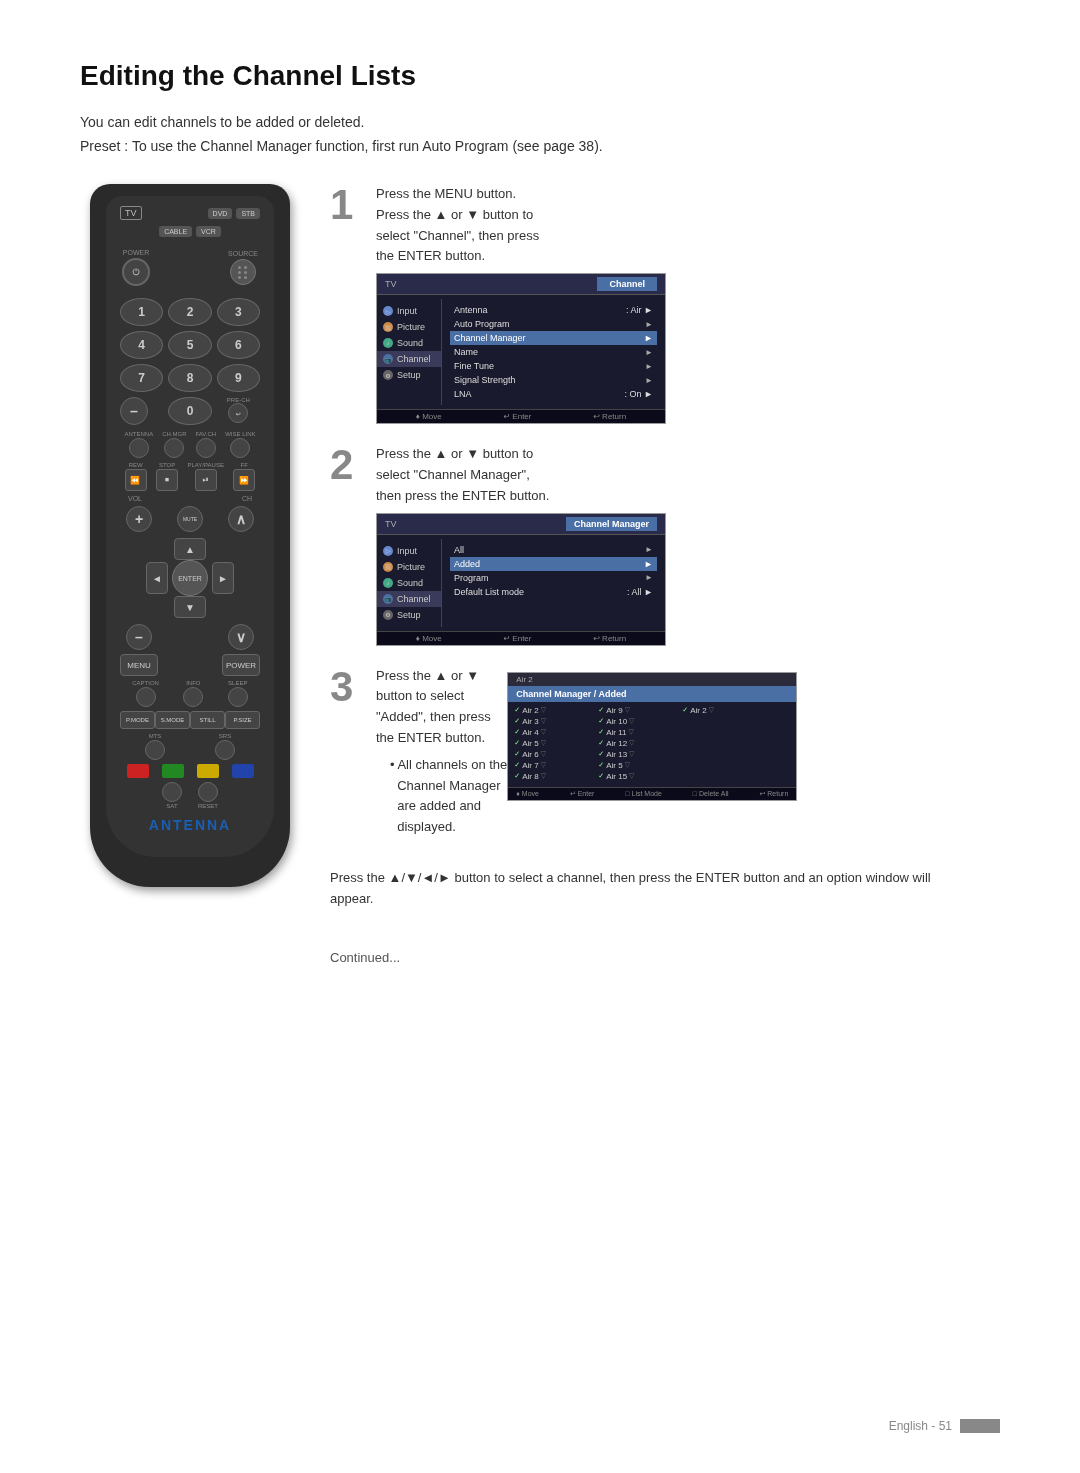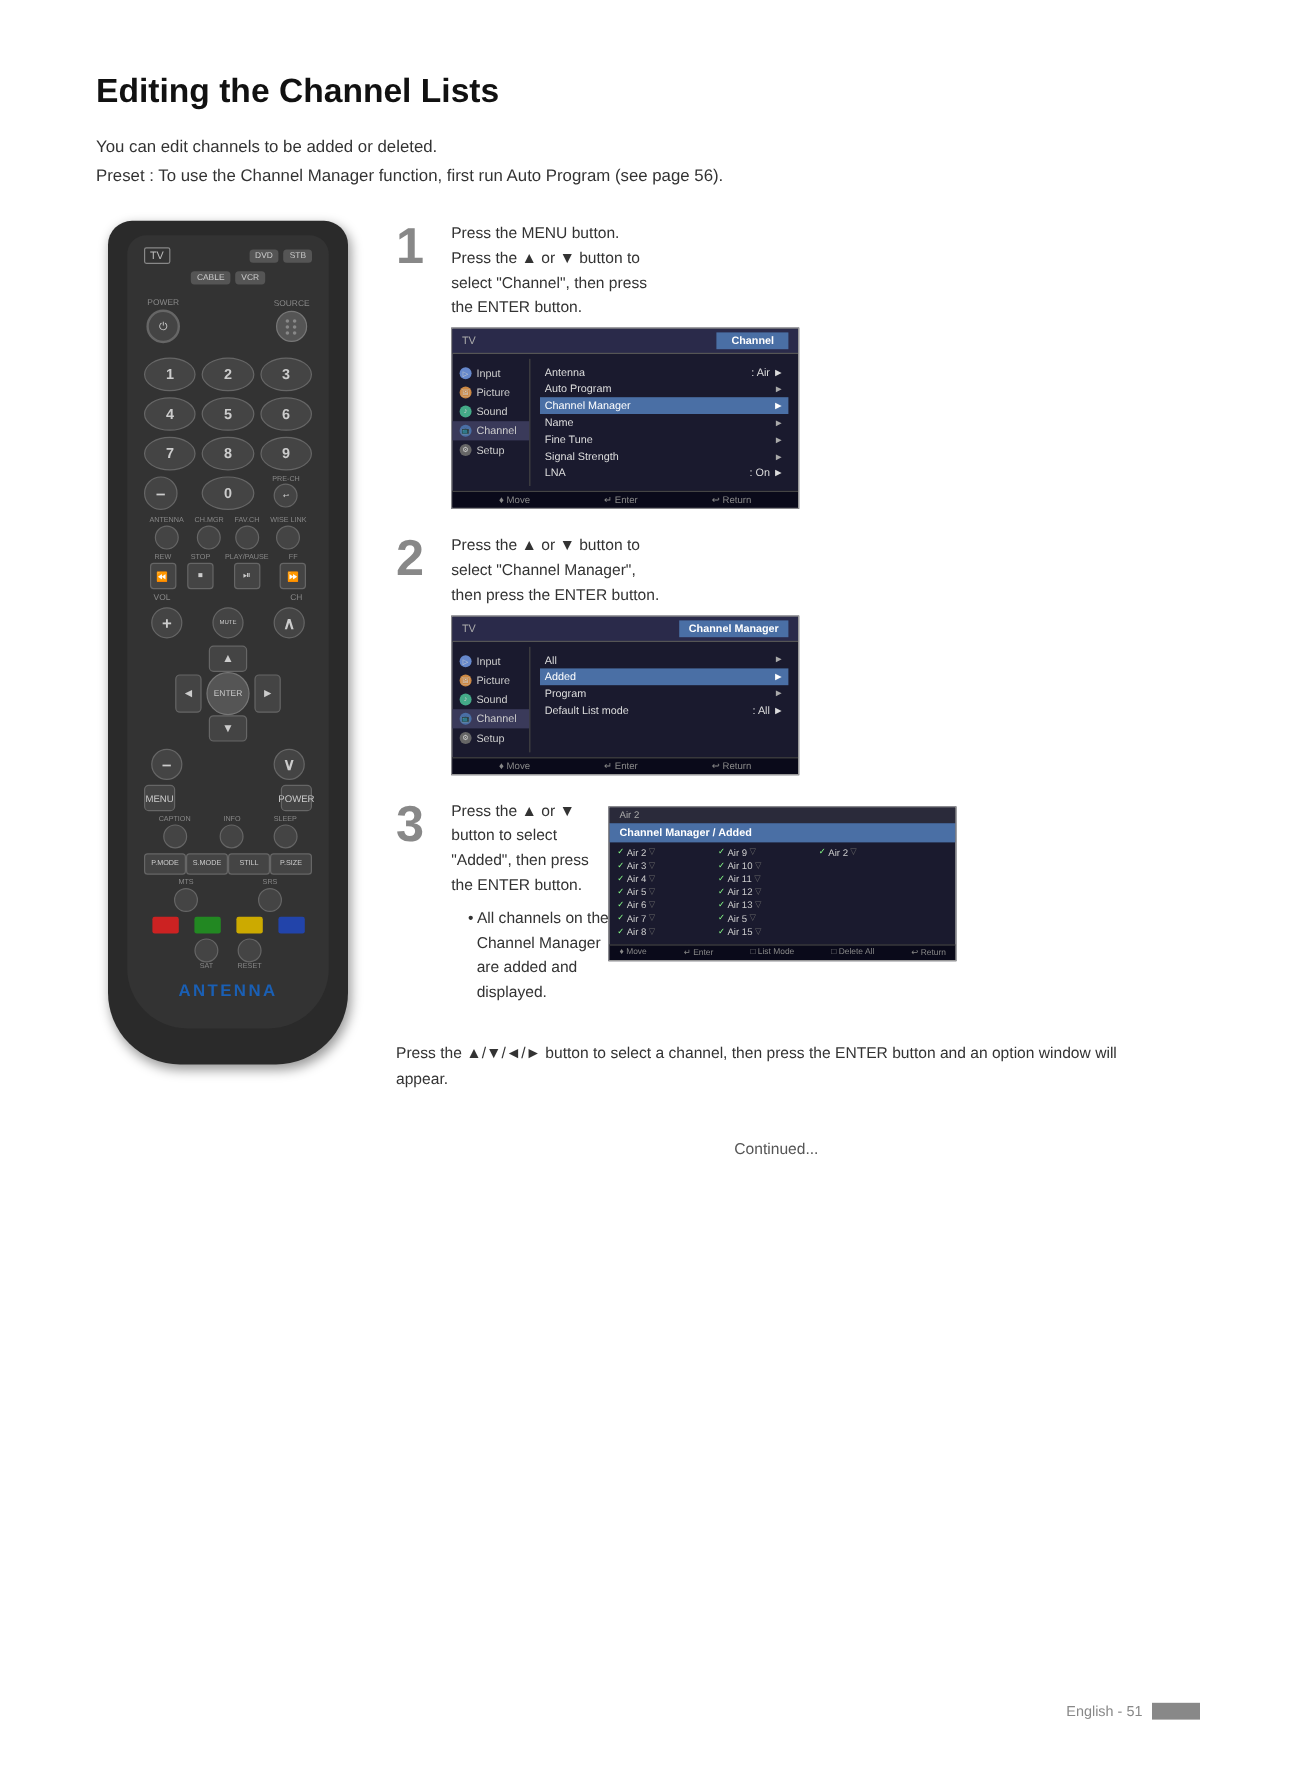--- a/index.html
+++ b/index.html
@@ -303,21 +303,21 @@
       border-radius: 50%;
     }
 
     .menu-exit-row {
       display: flex;
       justify-content: space-between;
       margin: 4px 0;
     }
 
     .menu-btn, .exit-btn {
-      width: 26px;
+      width: 38px;
       height: 22px;
       background: #444;
       border: 1px solid #666;
       color: #ccc;
       font-size: 8px;
       cursor: pointer;
       display: flex;
       align-items: center;
       justify-content: center;
       border-radius: 4px;
@@ -574,21 +574,20 @@
     }
 
     .bottom-note {
       font-size: 13px;
       color: #333;
       line-height: 1.6;
       margin-top: 10px;
     }
 
     .continued-text {
-      text-align: center;
       font-size: 13px;
       color: #555;
       margin-top: 20px;
     }
 
     .page-footer {
       position: absolute;
       bottom: 40px;
       right: 80px;
       font-size: 12px;
@@ -625,21 +624,21 @@
       justify-content: center;
       cursor: pointer;
     }
   </style>
 </head>
 <body>
 
 <div class="page-content">
   <h1 class="page-title">Editing the Channel Lists</h1>
   <p class="intro-text">You can edit channels to be added or deleted.</p>
-  <p class="intro-text">Preset : To use the Channel Manager function, first run Auto Program (see page 56).</p>
+  <p class="intro-text">Preset : To use the Channel Manager function, first run Auto Program (see page 38).</p>
 
   <div class="main-layout">
 
     <div class="remote-container">
       <div class="remote">
         <div class="remote-inner">
 
           <div class="tv-row">
             <span class="tv-label">TV</span>
             <div class="top-buttons-row">

